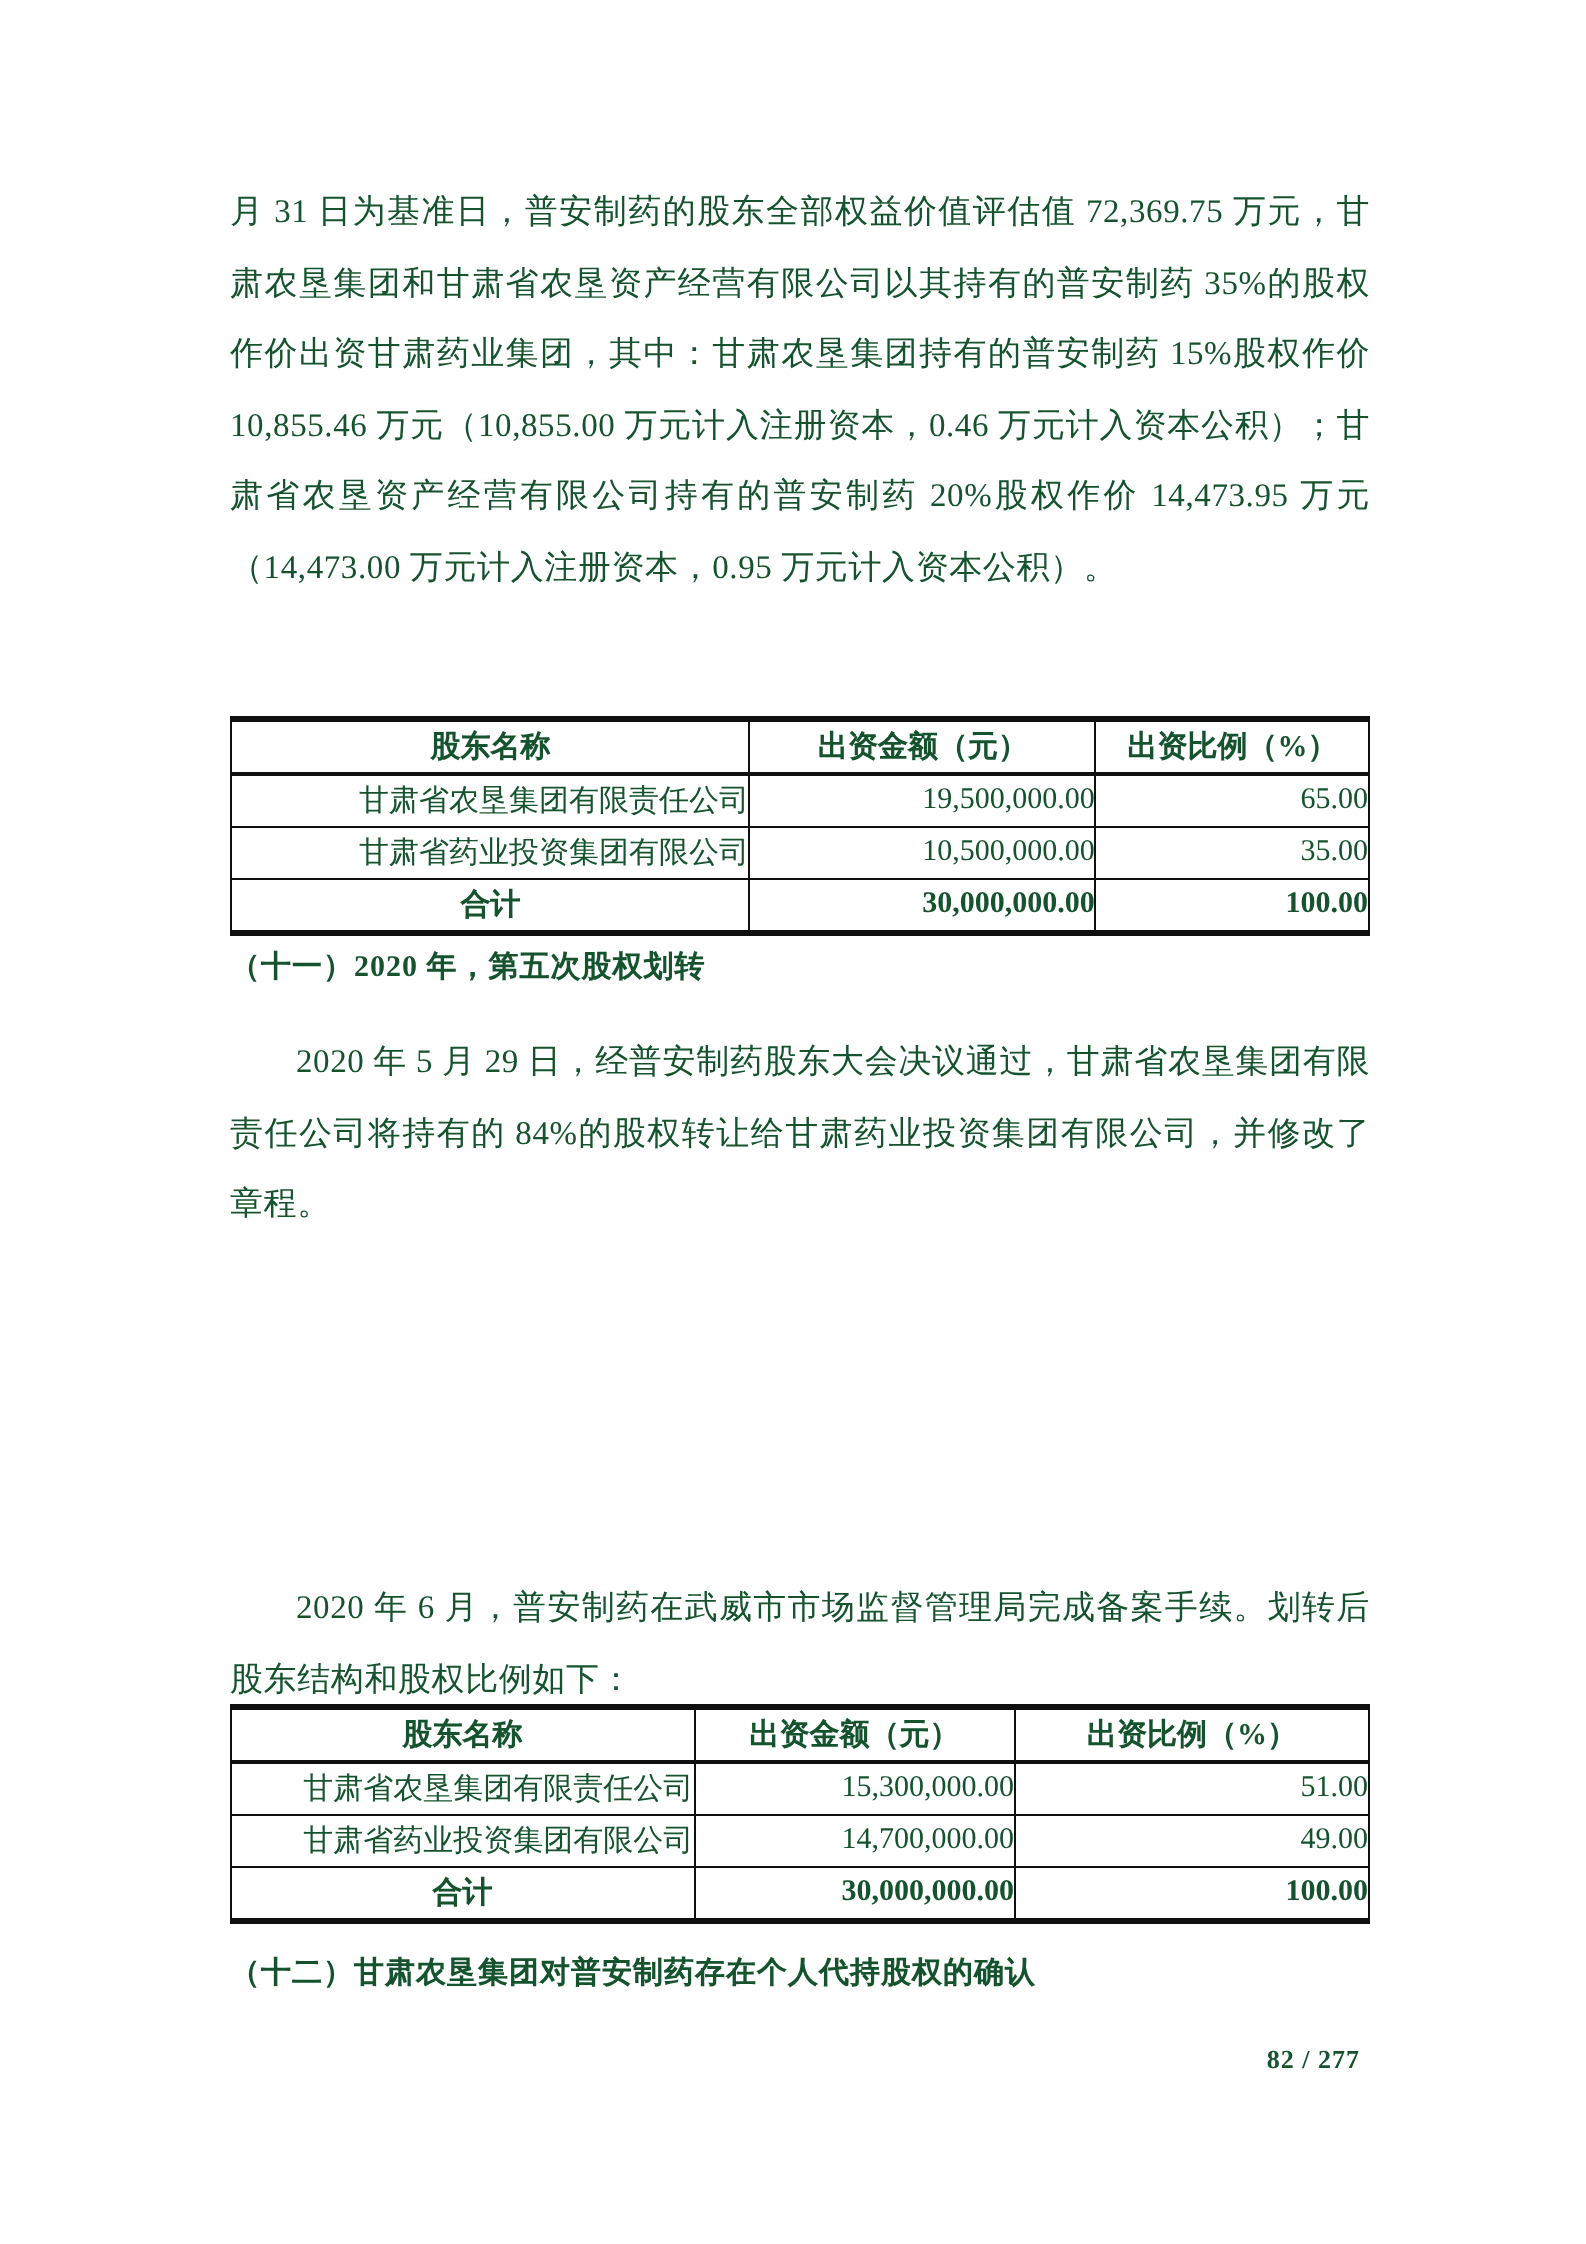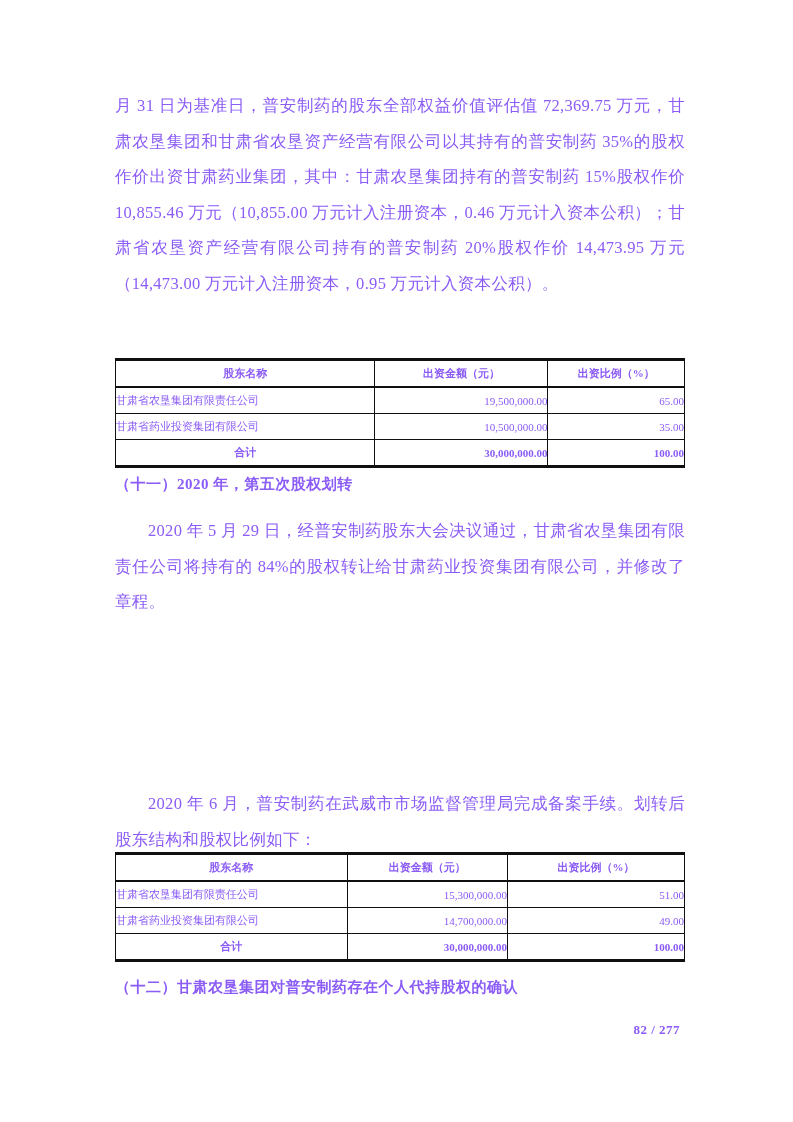--- a/index.html
+++ b/index.html
@@ -2,21 +2,21 @@
 <html><head>
 <meta charset="utf-8">
 <style>
   html, body { margin: 0; padding: 0; background: #ffffff; }
   .page {
     position: relative;
     width: 793px;
     height: 1122px;
     background: #ffffff;
     font-family: "Liberation Serif", "DejaVu Serif", serif;
-    color: #8b5cf6;
+    color: #14532d;
     overflow: hidden;
   }
   .block { position: absolute; left: 115px; width: 570px; }
   p.body {
     margin: 0;
     font-size: 16.5px;
     line-height: 35.5px;
     text-align: justify;
     letter-spacing: 0.3px;
   }
@@ -25,37 +25,37 @@
     margin: 0;
     font-size: 15px;
     font-weight: bold;
     line-height: 28px;
     letter-spacing: 0.5px;
   }
   table.shtable {
     width: 570px;
     border-collapse: collapse;
     table-layout: fixed;
-    font-size: 11px;
+    font-size: 15px;
     border-top: 3px solid #101010;
     border-bottom: 3px solid #101010;
   }
   table.shtable th, table.shtable td {
     border: 1px solid #101010;
     height: 25px;
     padding: 0;
     overflow: hidden;
     white-space: nowrap;
   }
   table.shtable th {
     font-weight: bold;
     text-align: center;
     border-bottom-width: 2px;
   }
-  td.name { text-align: left; padding-left: 10px; }
+  td.name { text-align: right; padding-left: 10px; }
   td.num  { text-align: right; padding-right: 15px; }
   tr.total td { font-weight: bold; }
   tr.total td.label { text-align: center; }
   
   table.t1 col.c1 { width: 45.6%; } table.t1 col.c2 { width: 30.4%; } table.t1 col.c3 { width: 24.0%; }
   table.t2 col.c1 { width: 40.7%; } table.t2 col.c2 { width: 28.2%; } table.t2 col.c3 { width: 31.1%; }
   .footer {
     position: absolute;
     top: 1022px;
     right: 113px;

